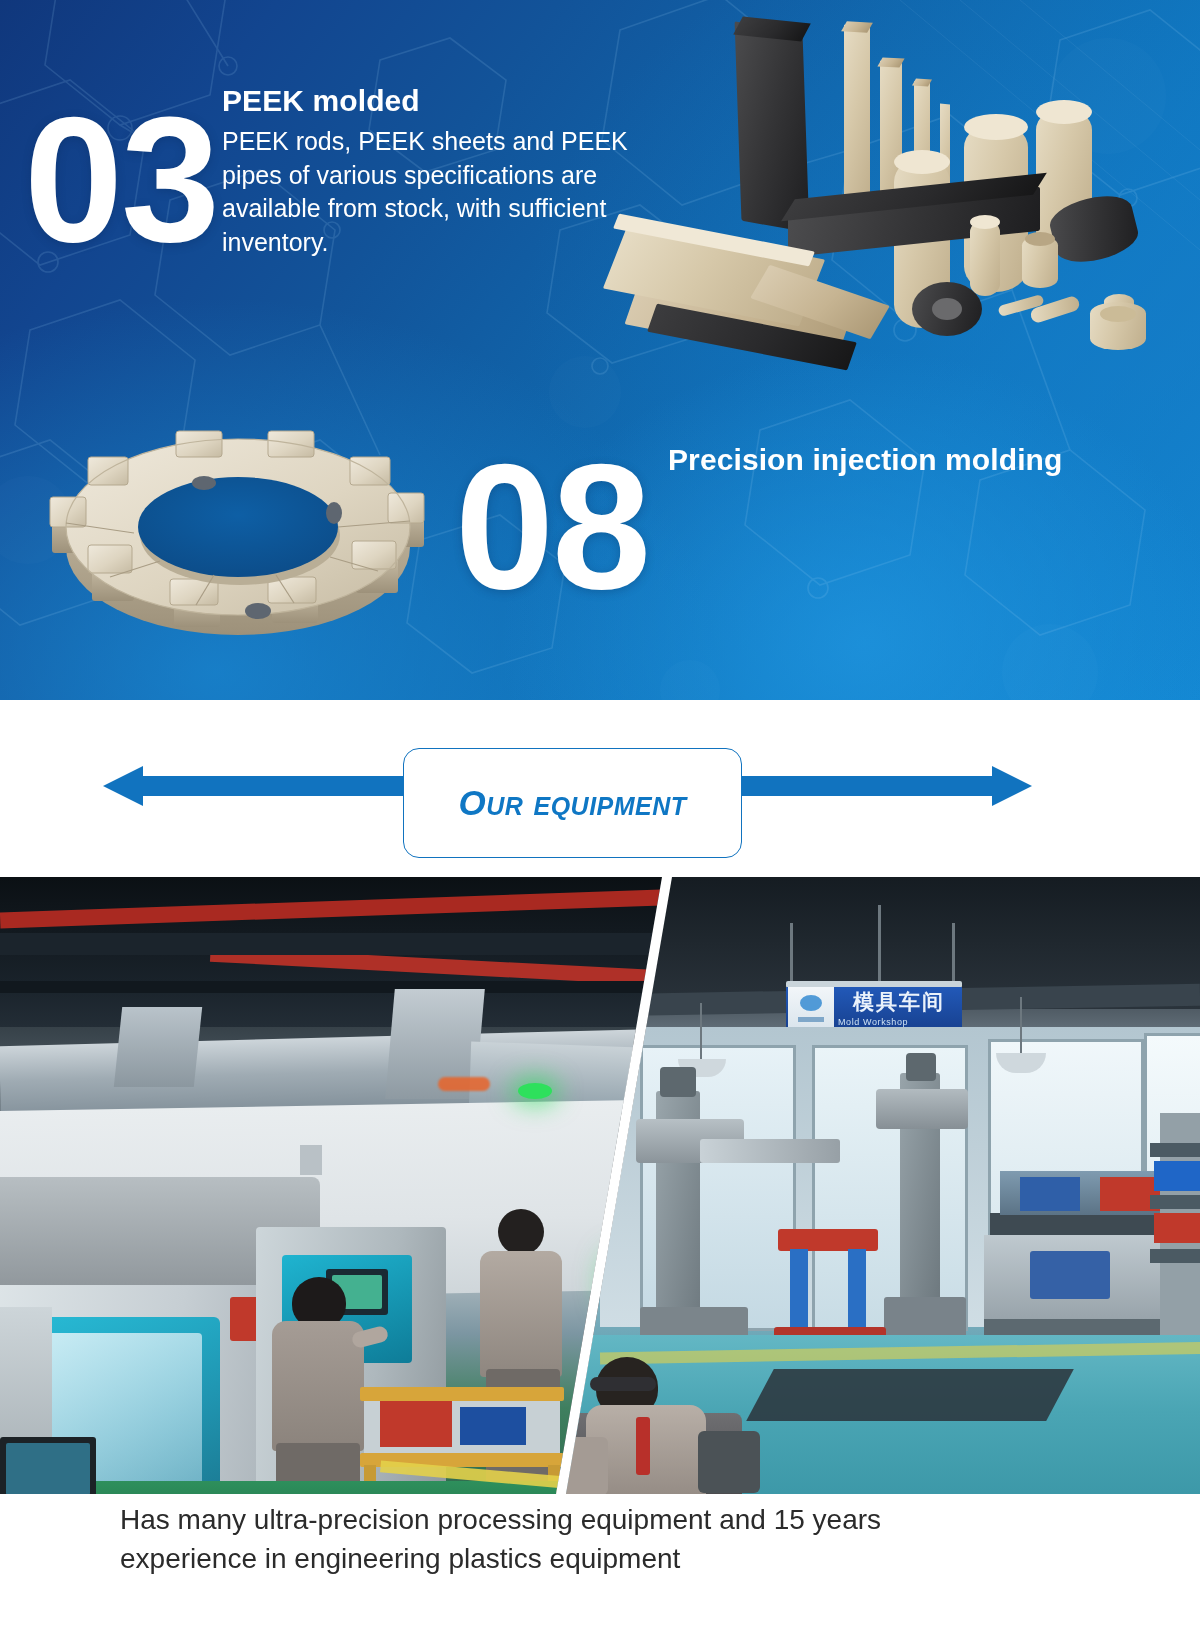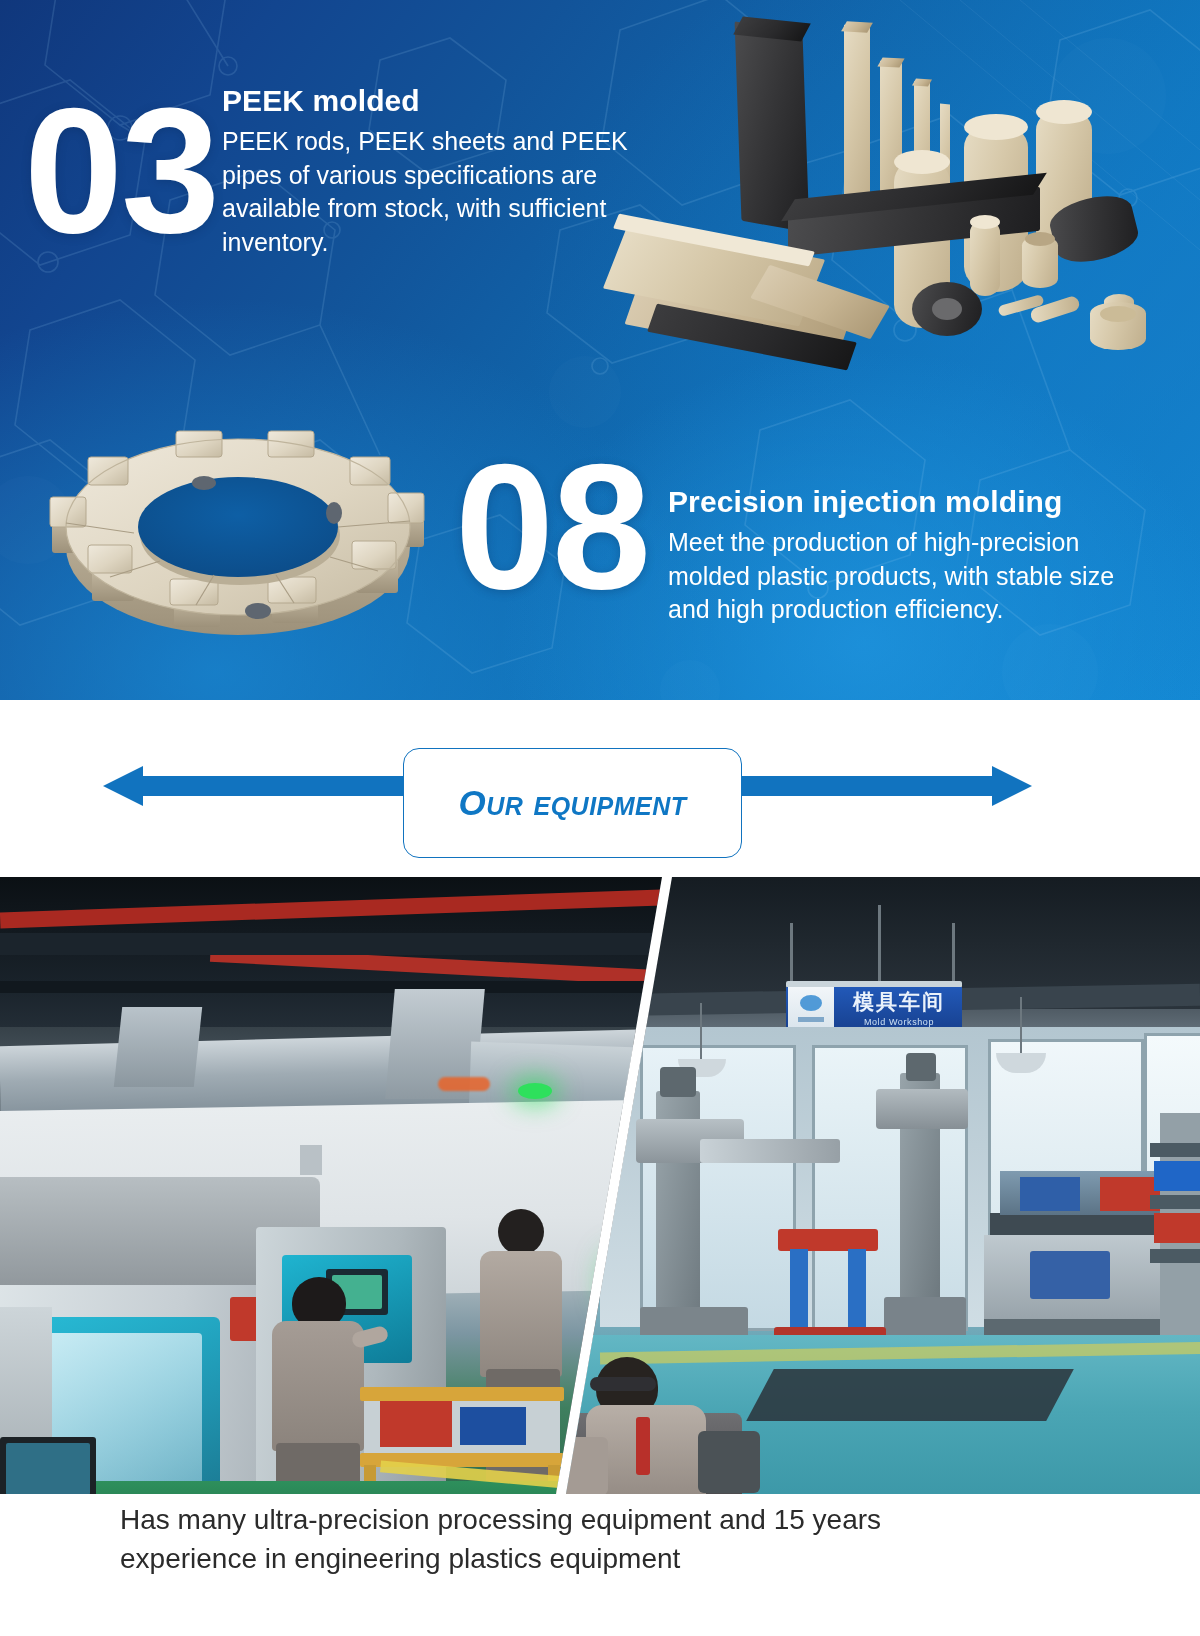--- a/index.html
+++ b/index.html
@@ -12,29 +12,29 @@
           radial-gradient(ellipse 520px 420px at 72% 92%, rgba(32,150,224,.75) 0%, rgba(32,150,224,0) 70%),
           radial-gradient(ellipse 700px 520px at 18% 96%, rgba(26,140,215,.70) 0%, rgba(26,140,215,0) 72%),
           radial-gradient(ellipse 900px 640px at 96% 46%, rgba(22,122,198,.55) 0%, rgba(22,122,198,0) 70%),
           linear-gradient(128deg,#10377c 0%,#12458f 16%,#125399 32%,#1066ac 52%,#0f79c2 74%,#1389d4 100%);
   }
   .hexlayer{position:absolute;inset:0;opacity:.30;}
 
   
   .num{position:absolute;color:#fff;font-weight:bold;letter-spacing:-2px;
        text-shadow:0 2px 10px rgba(0,30,70,.25);line-height:1;}
-  #num03{left:24px;top:82px;font-size:178px;}
+  #num03{left:24px;top:91px;font-size:178px;}
   #num04{left:455px;top:438px;font-size:178px;}
 
   .blk{position:absolute;color:#fff;}
   .blk h2{margin:0 0 8px 0;font-size:30px;font-weight:bold;line-height:1.1;letter-spacing:.1px;}
   .blk p{margin:0;font-size:25px;line-height:1.34;font-weight:400;}
 
   #blk03{left:222px;top:84px;width:440px;}
-  #blk04{left:668px;top:443px;width:470px;margin-top:42px;}
+  #blk04{left:668px;top:443px;width:470px;}
 
   
   .prodart{position:absolute;left:612px;top:10px;width:588px;height:350px;}
   .sh{position:absolute;}
   .tan{background:linear-gradient(105deg,#e6dcc4 0%,#d6c8a9 45%,#bfae8c 100%);}
   .tan2{background:linear-gradient(105deg,#d9cbb0 0%,#c6b492 55%,#ad9a77 100%);}
   .blk-m{background:linear-gradient(105deg,#4c4c4e 0%,#343436 50%,#1e1e20 100%);}
   .blk-m2{background:linear-gradient(105deg,#3c3c3e 0%,#2a2a2c 55%,#171718 100%);}
 
   
@@ -234,21 +234,20 @@
             <path d="M140 44 L92 30"></path>
               <path d="M172 -6 L100 0"></path>
           </g>
         </g>
       </svg>
     </div>
 
     <div class="num" id="num04">08</div>
     <div class="blk" id="blk04">
       <h2>Precision injection molding</h2>
-      <p>Meet the production of high-precision molded plastic products, with stable size and high production efficiency.</p>
     </div>
   </section>
 
   <div class="strip">
     <svg class="arrowline" viewBox="0 0 1200 176">
       <g fill="#1173bf">
         <polygon points="103,86 143,66 143,106"></polygon>
         <rect x="140" y="76" width="270" height="20"></rect>
         <polygon points="1032,86 992,66 992,106"></polygon>
         <rect x="733" y="76" width="262" height="20"></rect>
@@ -331,21 +330,21 @@
       <div class="p" style="left:846px;top:940px;"></div>
       <div class="p" style="left:790px;top:46px;width:3px;height:62px;background:#6d787f;"></div>
       <div class="p" style="left:878px;top:28px;width:3px;height:78px;background:#6d787f;"></div>
       <div class="p" style="left:952px;top:46px;width:3px;height:62px;background:#6d787f;"></div>
       <div class="p" style="left:786px;top:104px;width:176px;height:7px;background:#c9d4da;border-radius:2px;"></div>
       <div class="p" style="left:786px;top:110px;width:176px;height:44px;background:linear-gradient(180deg,#2259b8,#17408f);border-radius:1px;"></div>
       <div class="p" style="left:788px;top:110px;width:46px;height:44px;background:linear-gradient(180deg,#f2f6f9,#d9e4ec);"></div>
       <div class="p" style="left:800px;top:118px;width:22px;height:16px;border-radius:50%;background:#2b84cf;opacity:.8;"></div>
       <div class="p" style="left:798px;top:140px;width:26px;height:5px;background:#7fa7c9;"></div>
       <div class="p" style="left:838px;top:112px;width:122px;height:27px;color:#eaf2fb;font-size:21px;font-weight:bold;letter-spacing:2px;line-height:27px;text-align:center;font-family:'DejaVu Sans',sans-serif;">模具车间</div>
-      <div class="p" style="left:838px;top:138px;width:122px;height:14px;color:#cfe2f4;font-size:9px;letter-spacing:.6px;line-height:14px;text-align:center;">Mold Workshop</div>
+      <div class="p" style="left:838px;top:138px;width:122px;height:14px;color:#cfe2f4;font-size:9px;letter-spacing:.6px;line-height:14px;text-align:left;">Mold Workshop</div>
 
       <div class="p" style="left:600px;top:150px;width:620px;height:300px;background:linear-gradient(180deg,#b3c6d0,#cfdde4);"></div>
       <div class="p" style="left:640px;top:168px;width:150px;height:280px;background:linear-gradient(180deg,#e7f2f7,#c4d9e3);border:3px solid #8ea3ad;"></div>
       <div class="p" style="left:812px;top:168px;width:150px;height:280px;background:linear-gradient(180deg,#eaf4f8,#c8dce5);border:3px solid #8ea3ad;"></div>
       <div class="p" style="left:988px;top:162px;width:150px;height:288px;background:linear-gradient(180deg,#f0f7fa,#cfe1e9);border:3px solid #8ea3ad;"></div>
       <div class="p" style="left:1144px;top:156px;width:60px;height:294px;background:linear-gradient(180deg,#f4fafc,#d5e5ec);border:3px solid #8ea3ad;"></div>
 
       <div class="p" style="left:700px;top:126px;width:2px;height:58px;background:#6d787f;"></div>
       <div class="p" style="left:678px;top:182px;width:48px;height:18px;border-radius:0 0 26px 26px;background:#cfd8dd;"></div>
       <div class="p" style="left:1020px;top:120px;width:2px;height:58px;background:#6d787f;"></div>

